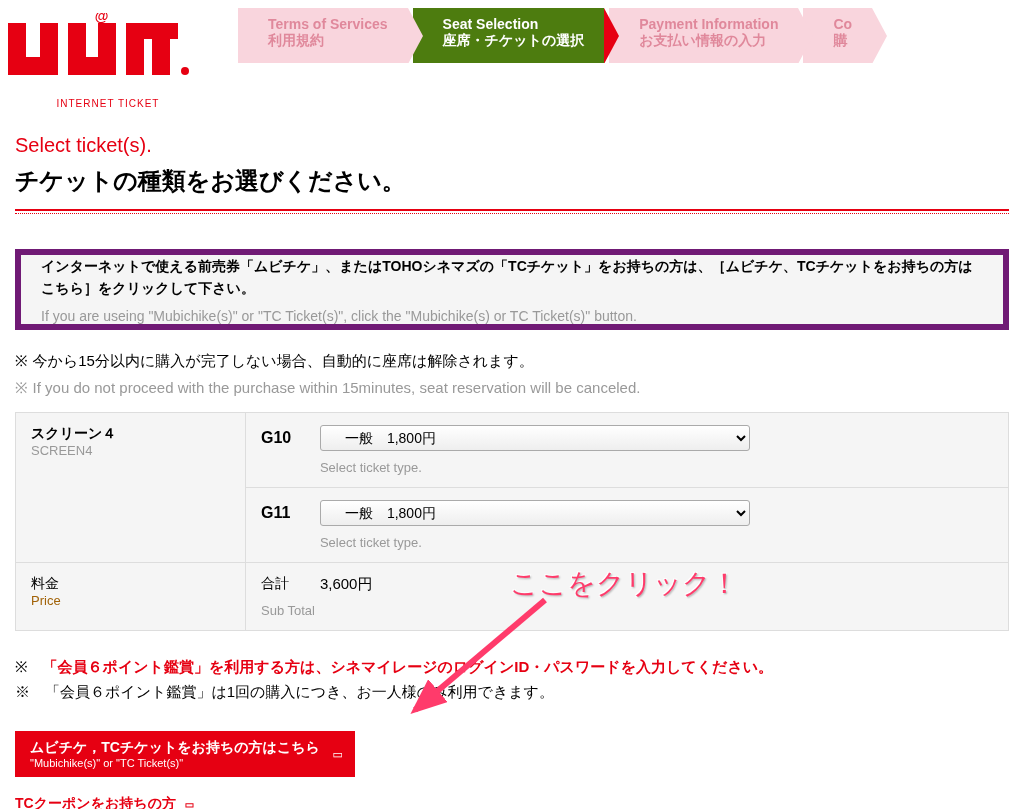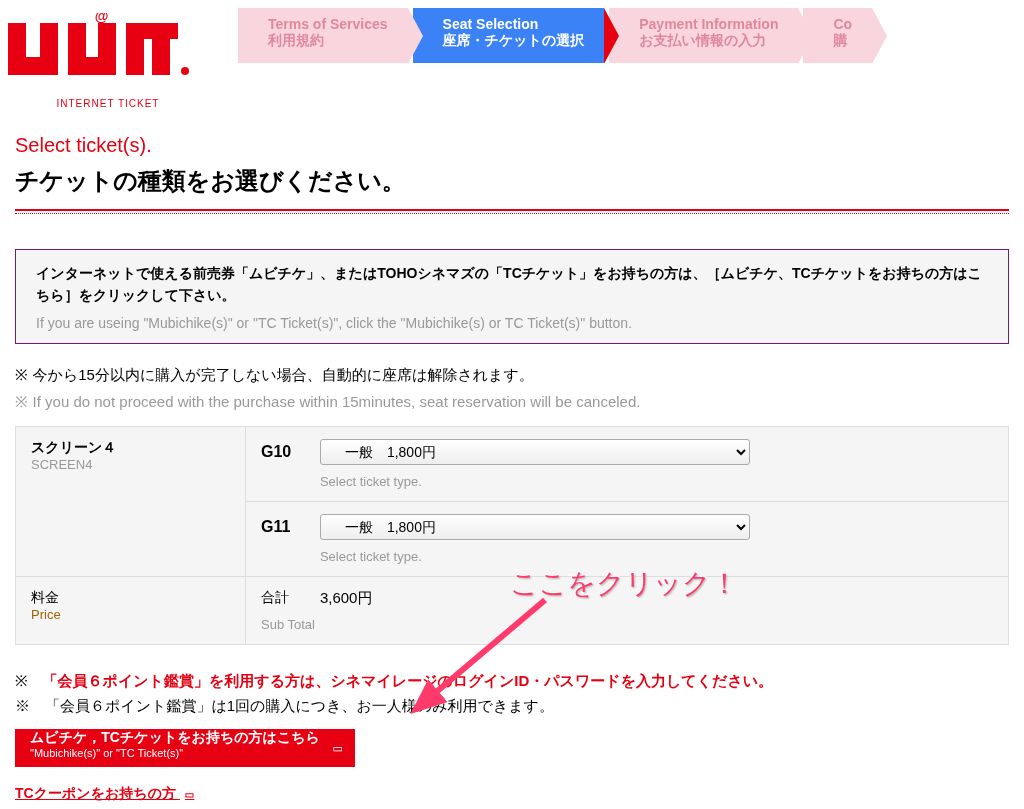--- a/index.html
+++ b/index.html
@@ -6,31 +6,31 @@
     body { font-family: Arial, "Hiragino Sans", "Meiryo", sans-serif; background: #fff; width: 1024px; }
     
     .header { display: flex; align-items: flex-start; padding: 8px 8px 0 8px; }
     .logo { width: 200px; padding: 5px 0; }
     .logo-main { color: #e60012; font-weight: bold; font-size: 52px; letter-spacing: -3px; position: relative; line-height: 1; }
     .logo-sub { color: #e60012; font-size: 10px; font-weight: normal; letter-spacing: 1px; margin-top: 5px; text-align: center; }
     
     .steps { display: flex; flex: 1; margin-left: 30px; height: 55px; overflow: hidden; }
     .step { position: relative; padding: 8px 20px 8px 30px; color: rgba(200, 60, 90, 0.5); background: #f9d5dd; margin-right: 5px; }
     .step::after { content: ''; position: absolute; right: -15px; top: 0; width: 0; height: 0; border-top: 28px solid transparent; border-bottom: 28px solid transparent; border-left: 15px solid #f9d5dd; z-index: 1; }
-    .step.active { background: #3b82f6; color: #fff; }
+    .step.active { background: #4d7c0f; color: #fff; }
     .step.active::after { border-left-color: #e60012; }
     .step-en { font-size: 14px; font-weight: bold; }
     .step-jp { font-size: 14px; font-weight: bold; }
     
     .content { padding: 20px 15px; }
     .page-title-en { color: #e60012; font-size: 20px; font-weight: normal; }
     .page-title-jp { font-size: 24px; font-weight: bold; margin-top: 8px; padding-bottom: 12px; border-bottom: 2px solid #e60012; }
     .dotted-line { border-bottom: 1px dotted #e60012; margin-top: 2px; }
     
-    .info-box { background: #f5f5f5; border: 1px solid #701a75; padding: 12px 20px; margin-top: 35px; }
+    .info-box { background: #f5f5f5; border: 6px solid #701a75; padding: 0 20px; margin-top: 35px; }
     .info-jp { font-size: 14px; font-weight: bold; margin-bottom: 8px; line-height: 1.6; }
     .info-en { font-size: 14px; color: #999; }
     
     .notice-row { margin-top: 20px; font-size: 15px; }
     .notice-asterisk { margin-right: 5px; }
     .notice-jp { font-weight: normal; }
     .notice-en { color: #999; margin-top: 6px; }
     
     .ticket-table { width: 100%; margin-top: 15px; border-collapse: collapse; }
     .ticket-table td { background: #f5f5f5; padding: 12px 15px; border: 1px solid #ddd; vertical-align: top; font-size: 14px; }
@@ -44,21 +44,21 @@
     .seat-row { padding: 10px 15px; }
     .price-label-jp { font-weight: normal; }
     .price-label-en { color: #a16207; font-size: 13px; }
     .subtotal-label { display: inline-block; width: 55px; vertical-align: top; }
     .price-value { font-weight: normal; font-size: 15px; }
     
     .member-notice { margin-top: 25px; font-size: 15px; }
     .member-notice-row { margin-bottom: 6px; }
     .red-text { color: #e60012; font-weight: bold; }
     
-    .mubichike-btn { display: inline-block; background: #e60012; color: #fff; padding: 0 35px 8px 15px; margin-top: 7px; font-size: 13px; cursor: pointer; position: relative; }
+    .mubichike-btn { display: inline-block; background: #e60012; color: #fff; padding: 8px 35px 8px 15px; margin-top: 23px; font-size: 13px; cursor: pointer; position: relative; }
     .mubichike-btn .btn-jp { font-weight: bold; font-size: 14px; }
     .mubichike-btn .btn-en { font-size: 11px; }
     .mubichike-btn .ticket-icon { position: absolute; right: 12px; top: 50%; transform: translateY(-50%); font-size: 11px; }
     
     .coupon-link { display: inline-block; margin-top: 18px; color: #e60012; font-size: 14px; font-weight: bold; text-decoration: underline; cursor: pointer; }
     .coupon-link .link-icon { font-size: 10px; margin-left: 5px; }
     
     .annotation { position: absolute; font-size: 28px; font-weight: normal; color: #ff3b6b; text-shadow: 1px 1px 2px rgba(0,0,0,0.3), -1px -1px 0 #fff, 1px -1px 0 #fff, -1px 1px 0 #fff; }
     .arrow-svg { position: absolute; }
   </style>

